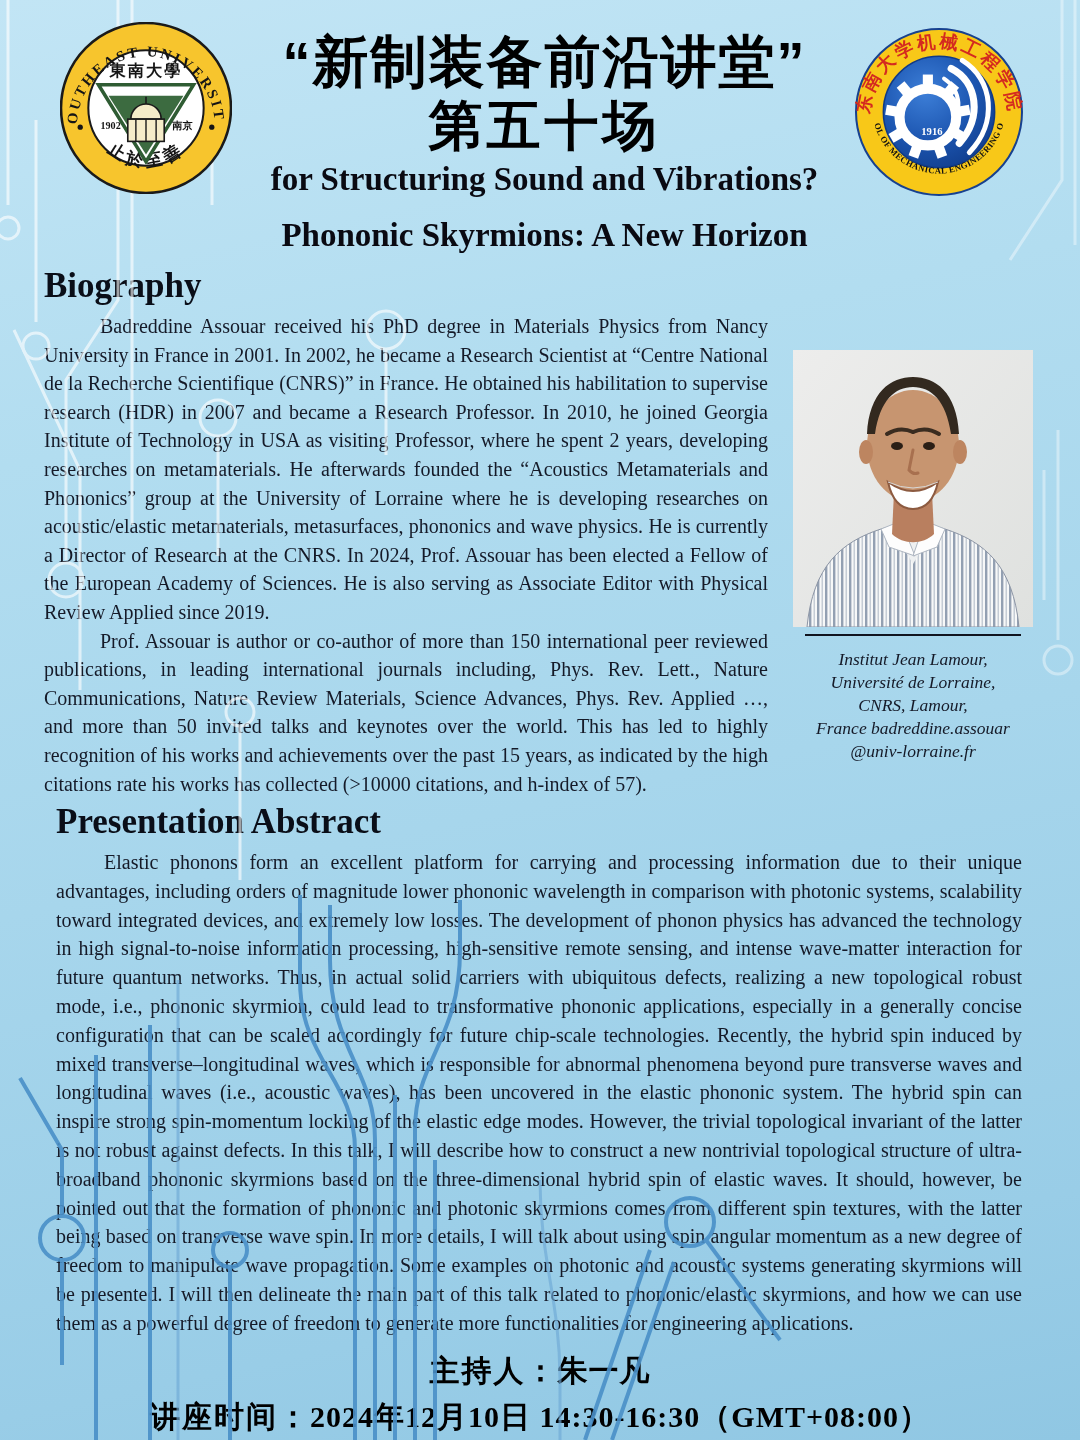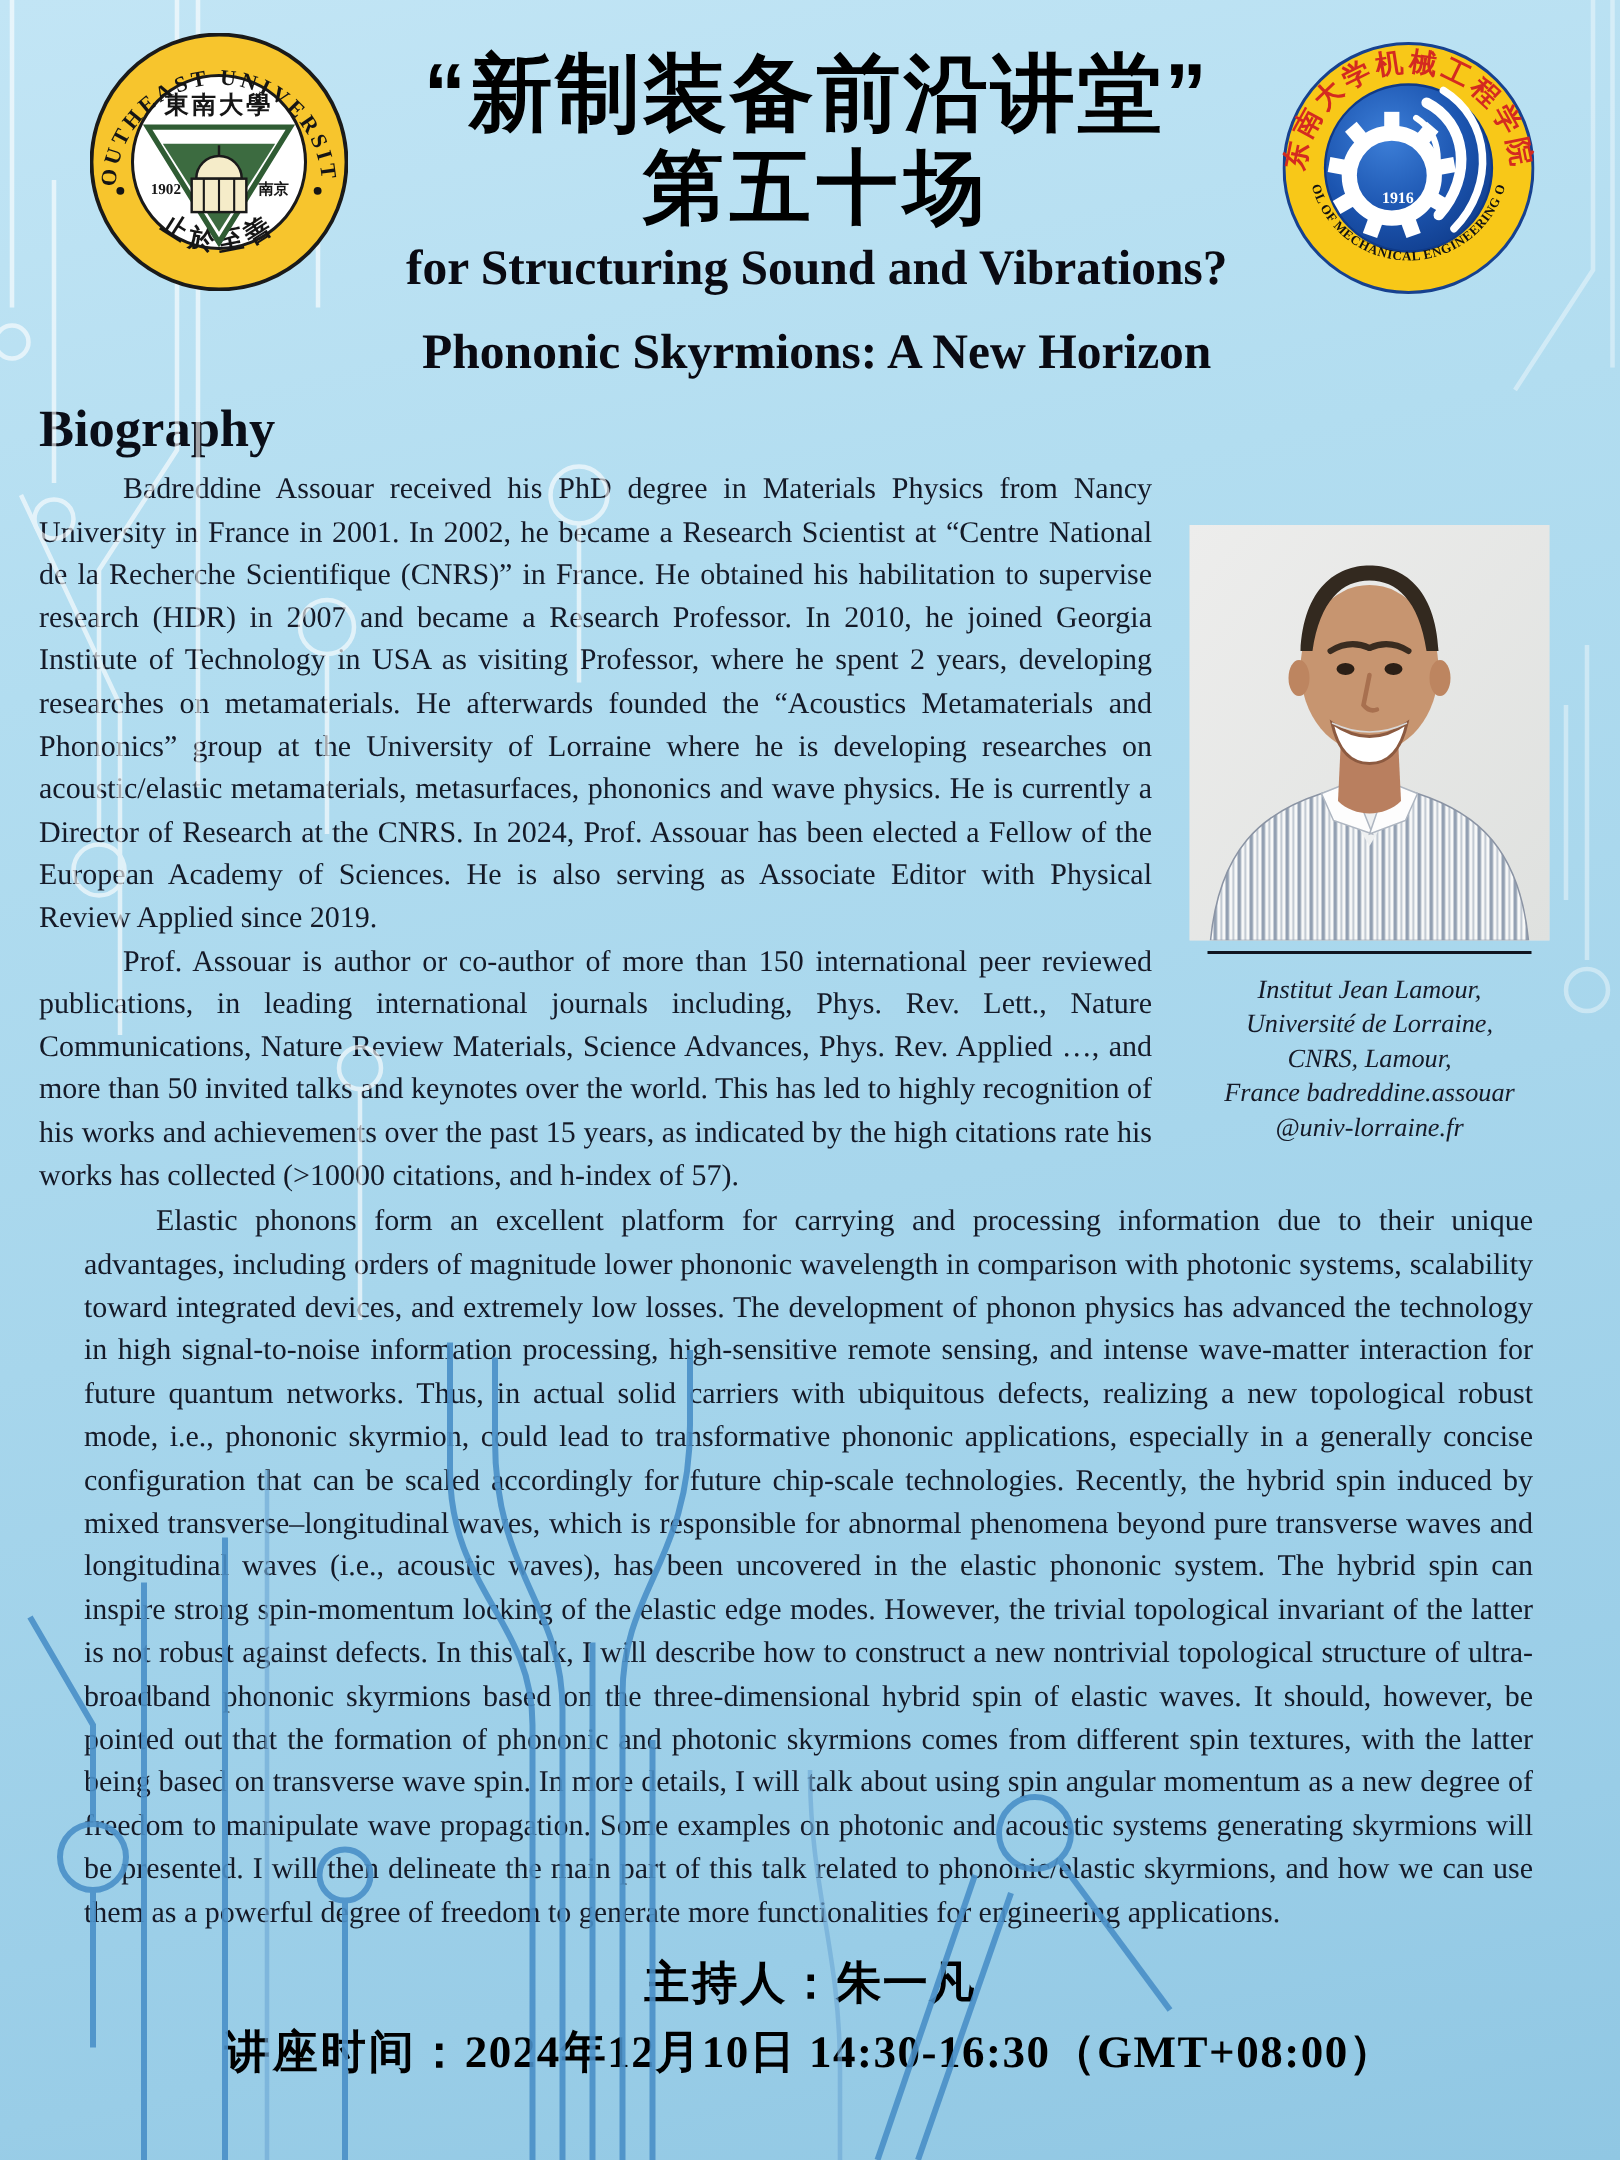--- a/index.html
+++ b/index.html
@@ -12,21 +12,21 @@
   .header{position:relative;height:262px;}
   .logo{position:absolute;}
   .logo-seu{left:60px;top:22px;width:172px;height:172px;}
   .logo-smee{left:855px;top:28px;width:168px;height:168px;}
   .titles{position:absolute;left:210px;right:201px;top:30px;text-align:center;color:#000;}
   .title-cn-1{font-family:"Liberation Sans","DejaVu Sans",sans-serif;font-weight:900;font-size:56px;line-height:64px;letter-spacing:2px;}
   .title-cn-2{font-family:"Liberation Sans","DejaVu Sans",sans-serif;font-weight:900;font-size:54px;line-height:62px;letter-spacing:4px;}
   .title-en{font-weight:bold;font-size:33px;line-height:46px;margin-top:10px;color:#0a0a12;}
 
   
-  .bio-section{padding:0 36px 0 26px;}
+  .bio-section{padding:0 36px 0 44px;}
   .section-heading{font-size:35px;line-height:40px;font-weight:bold;color:#0a0e18;margin:4px 0 6px 0;}
   .bio-body{display:flex;align-items:center;}
   .bio-text{flex:1;font-size:20px;line-height:28.6px;text-align:justify;color:#151a28;}
   .bio-text p{margin:0;text-indent:56px;}
   .speaker{width:262px;margin-left:14px;text-align:center;flex:none;}
   .photo-frame{width:240px;height:277px;margin:2px auto 0 auto;background:#e7e8e6;overflow:hidden;}
   .speaker-name{font-size:24px;font-weight:bold;color:#0a0e18;margin-top:11px;white-space:nowrap;}
   .name-rule{width:216px;height:2px;background:#10141f;margin:7px auto 12px auto;}
   .affiliation{font-style:italic;font-size:17.5px;line-height:23px;color:#151a28;}
 
@@ -236,20 +236,21 @@
           <div>Université de Lorraine,</div>
           <div>CNRS, Lamour,</div>
           <div>France badreddine.assouar</div>
           <div>@univ-lorraine.fr</div>
         </div>
       </aside>
     </div>
   </div>
 
   <div class="abstract-section">
+    <div class="section-heading">Presentation Abstract</div>
     <p class="abstract-text">Elastic phonons form an excellent platform for carrying and processing information due to their unique advantages, including orders of magnitude lower phononic wavelength in comparison with photonic systems, scalability toward integrated devices, and extremely low losses. The development of phonon physics has advanced the technology in high signal-to-noise information processing, high-sensitive remote sensing, and intense wave-matter interaction for future quantum networks. Thus, in actual solid carriers with ubiquitous defects, realizing a new topological robust mode, i.e., phononic skyrmion, could lead to transformative phononic applications, especially in a generally concise configuration that can be scaled accordingly for future chip-scale technologies. Recently, the hybrid spin induced by mixed transverse–longitudinal waves, which is responsible for abnormal phenomena beyond pure transverse waves and longitudinal waves (i.e., acoustic waves), has been uncovered in the elastic phononic system. The hybrid spin can inspire strong spin-momentum locking of the elastic edge modes. However, the trivial topological invariant of the latter is not robust against defects. In this talk, I will describe how to construct a new nontrivial topological structure of ultra-broadband phononic skyrmions based on the three-dimensional hybrid spin of elastic waves. It should, however, be pointed out that the formation of phononic and photonic skyrmions comes from different spin textures, with the latter being based on transverse wave spin. In more details, I will talk about using spin angular momentum as a new degree of freedom to manipulate wave propagation. Some examples on photonic and acoustic systems generating skyrmions will be presented. I will then delineate the main part of this talk related to phononic/elastic skyrmions, and how we can use them as a powerful degree of freedom to generate more functionalities for engineering applications.</p>
   </div>
 
   <div class="footer">
     <div class="footer-line">
       <span class="lbl">主持人：</span><span class="val">朱一凡</span>
     </div>
     <div class="footer-line">
       <span class="lbl">讲座时间：</span><span class="val">2024年12月10日 14:30-16:30（GMT+08:00）</span>
     </div>

